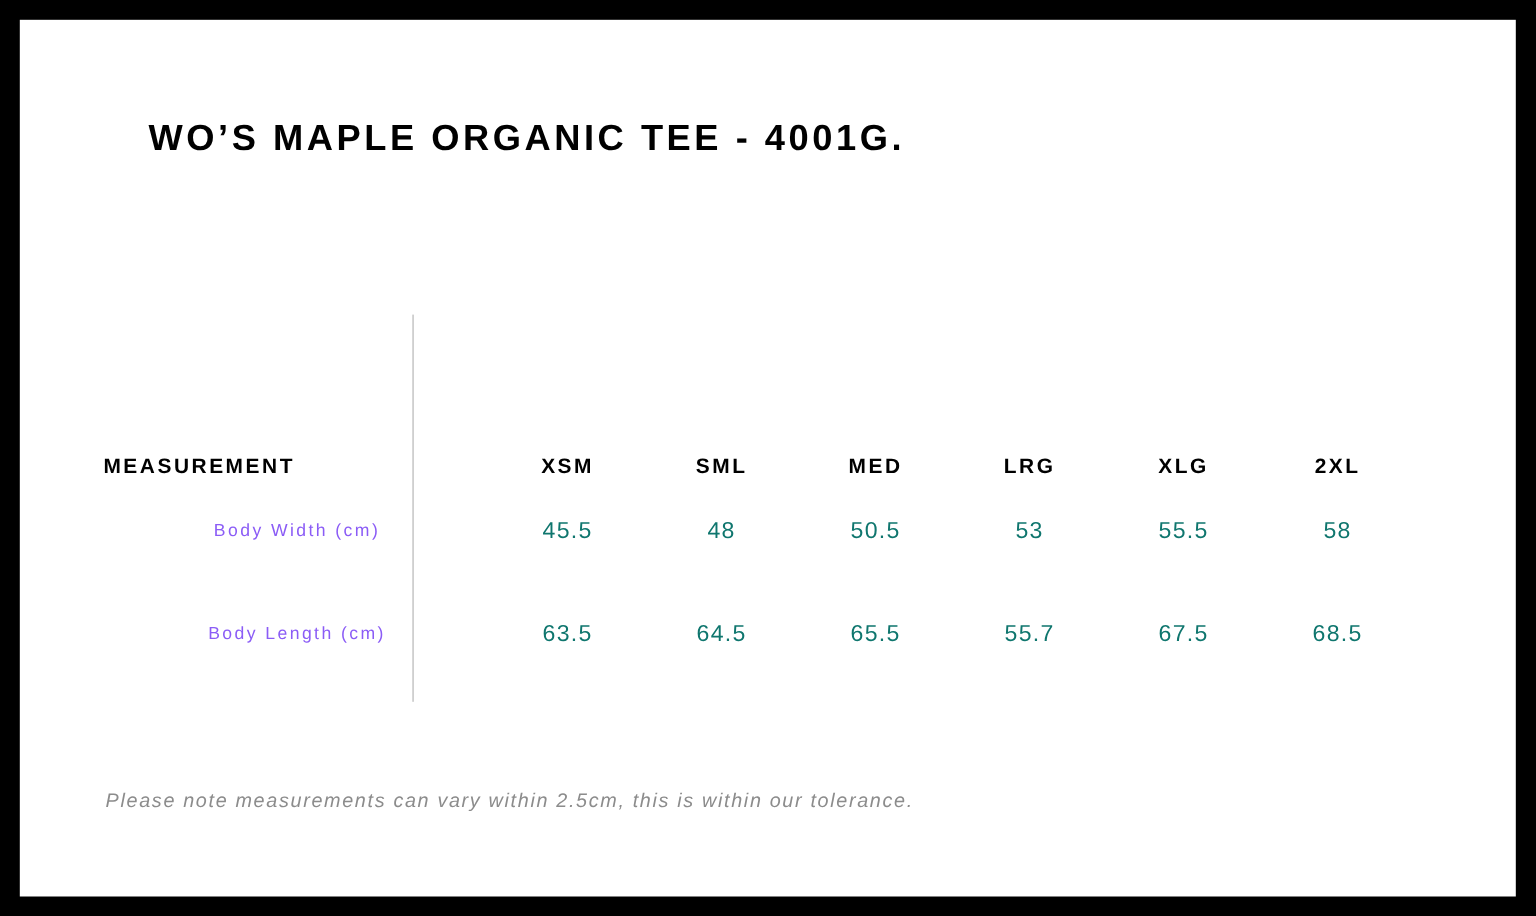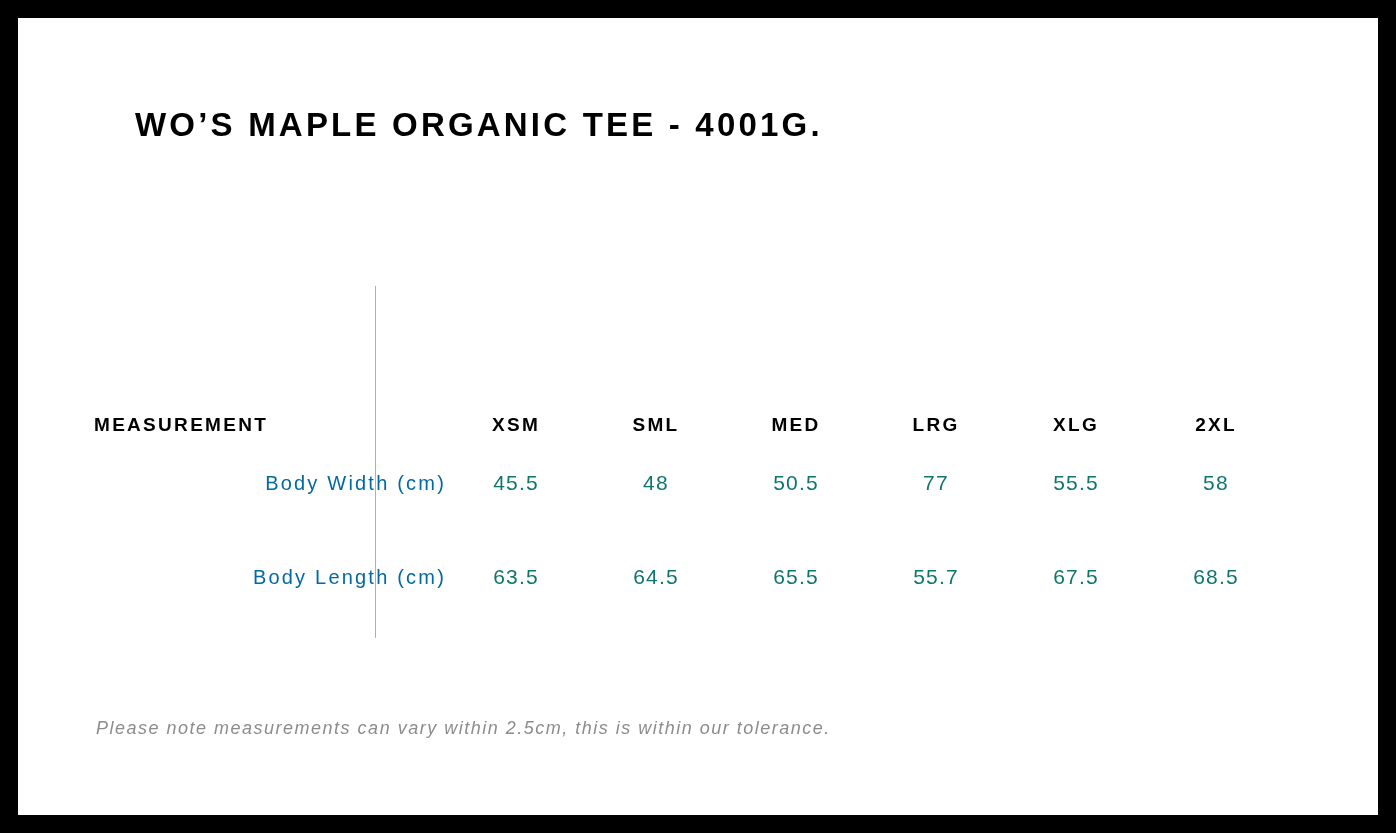--- a/index.html
+++ b/index.html
@@ -95,24 +95,24 @@
     font-size: 19px;
     font-weight: bold;
     letter-spacing: 2.3px;
     color: #000000;
   }
   .body-row td {
     height: 94px;
     vertical-align: middle;
   }
   .cell-label {
-    text-align: right;
-    font-size: 20px;
+    text-align: center;
+    font-size: 16px;
     letter-spacing: 2.2px;
-    color: #0369a1;
+    color: #8b5cf6;
     white-space: nowrap;
   }
   .cell-value {
     text-align: center;
     font-size: 21px;
     letter-spacing: 1.2px;
     color: #0f766e;
   }
   .note {
     position: absolute;
@@ -155,21 +155,21 @@
             <th class="head-size">XLG</th>
             <th class="head-size">2XL</th>
           </tr>
         </thead>
         <tbody>
           <tr class="body-row">
             <td class="cell-label">Body Width (cm)</td>
             <td class="cell-value">45.5</td>
             <td class="cell-value">48</td>
             <td class="cell-value">50.5</td>
-            <td class="cell-value">77</td>
+            <td class="cell-value">53</td>
             <td class="cell-value">55.5</td>
             <td class="cell-value">58</td>
           </tr>
           <tr class="body-row">
             <td class="cell-label">Body Length (cm)</td>
             <td class="cell-value">63.5</td>
             <td class="cell-value">64.5</td>
             <td class="cell-value">65.5</td>
             <td class="cell-value">55.7</td>
             <td class="cell-value">67.5</td>

